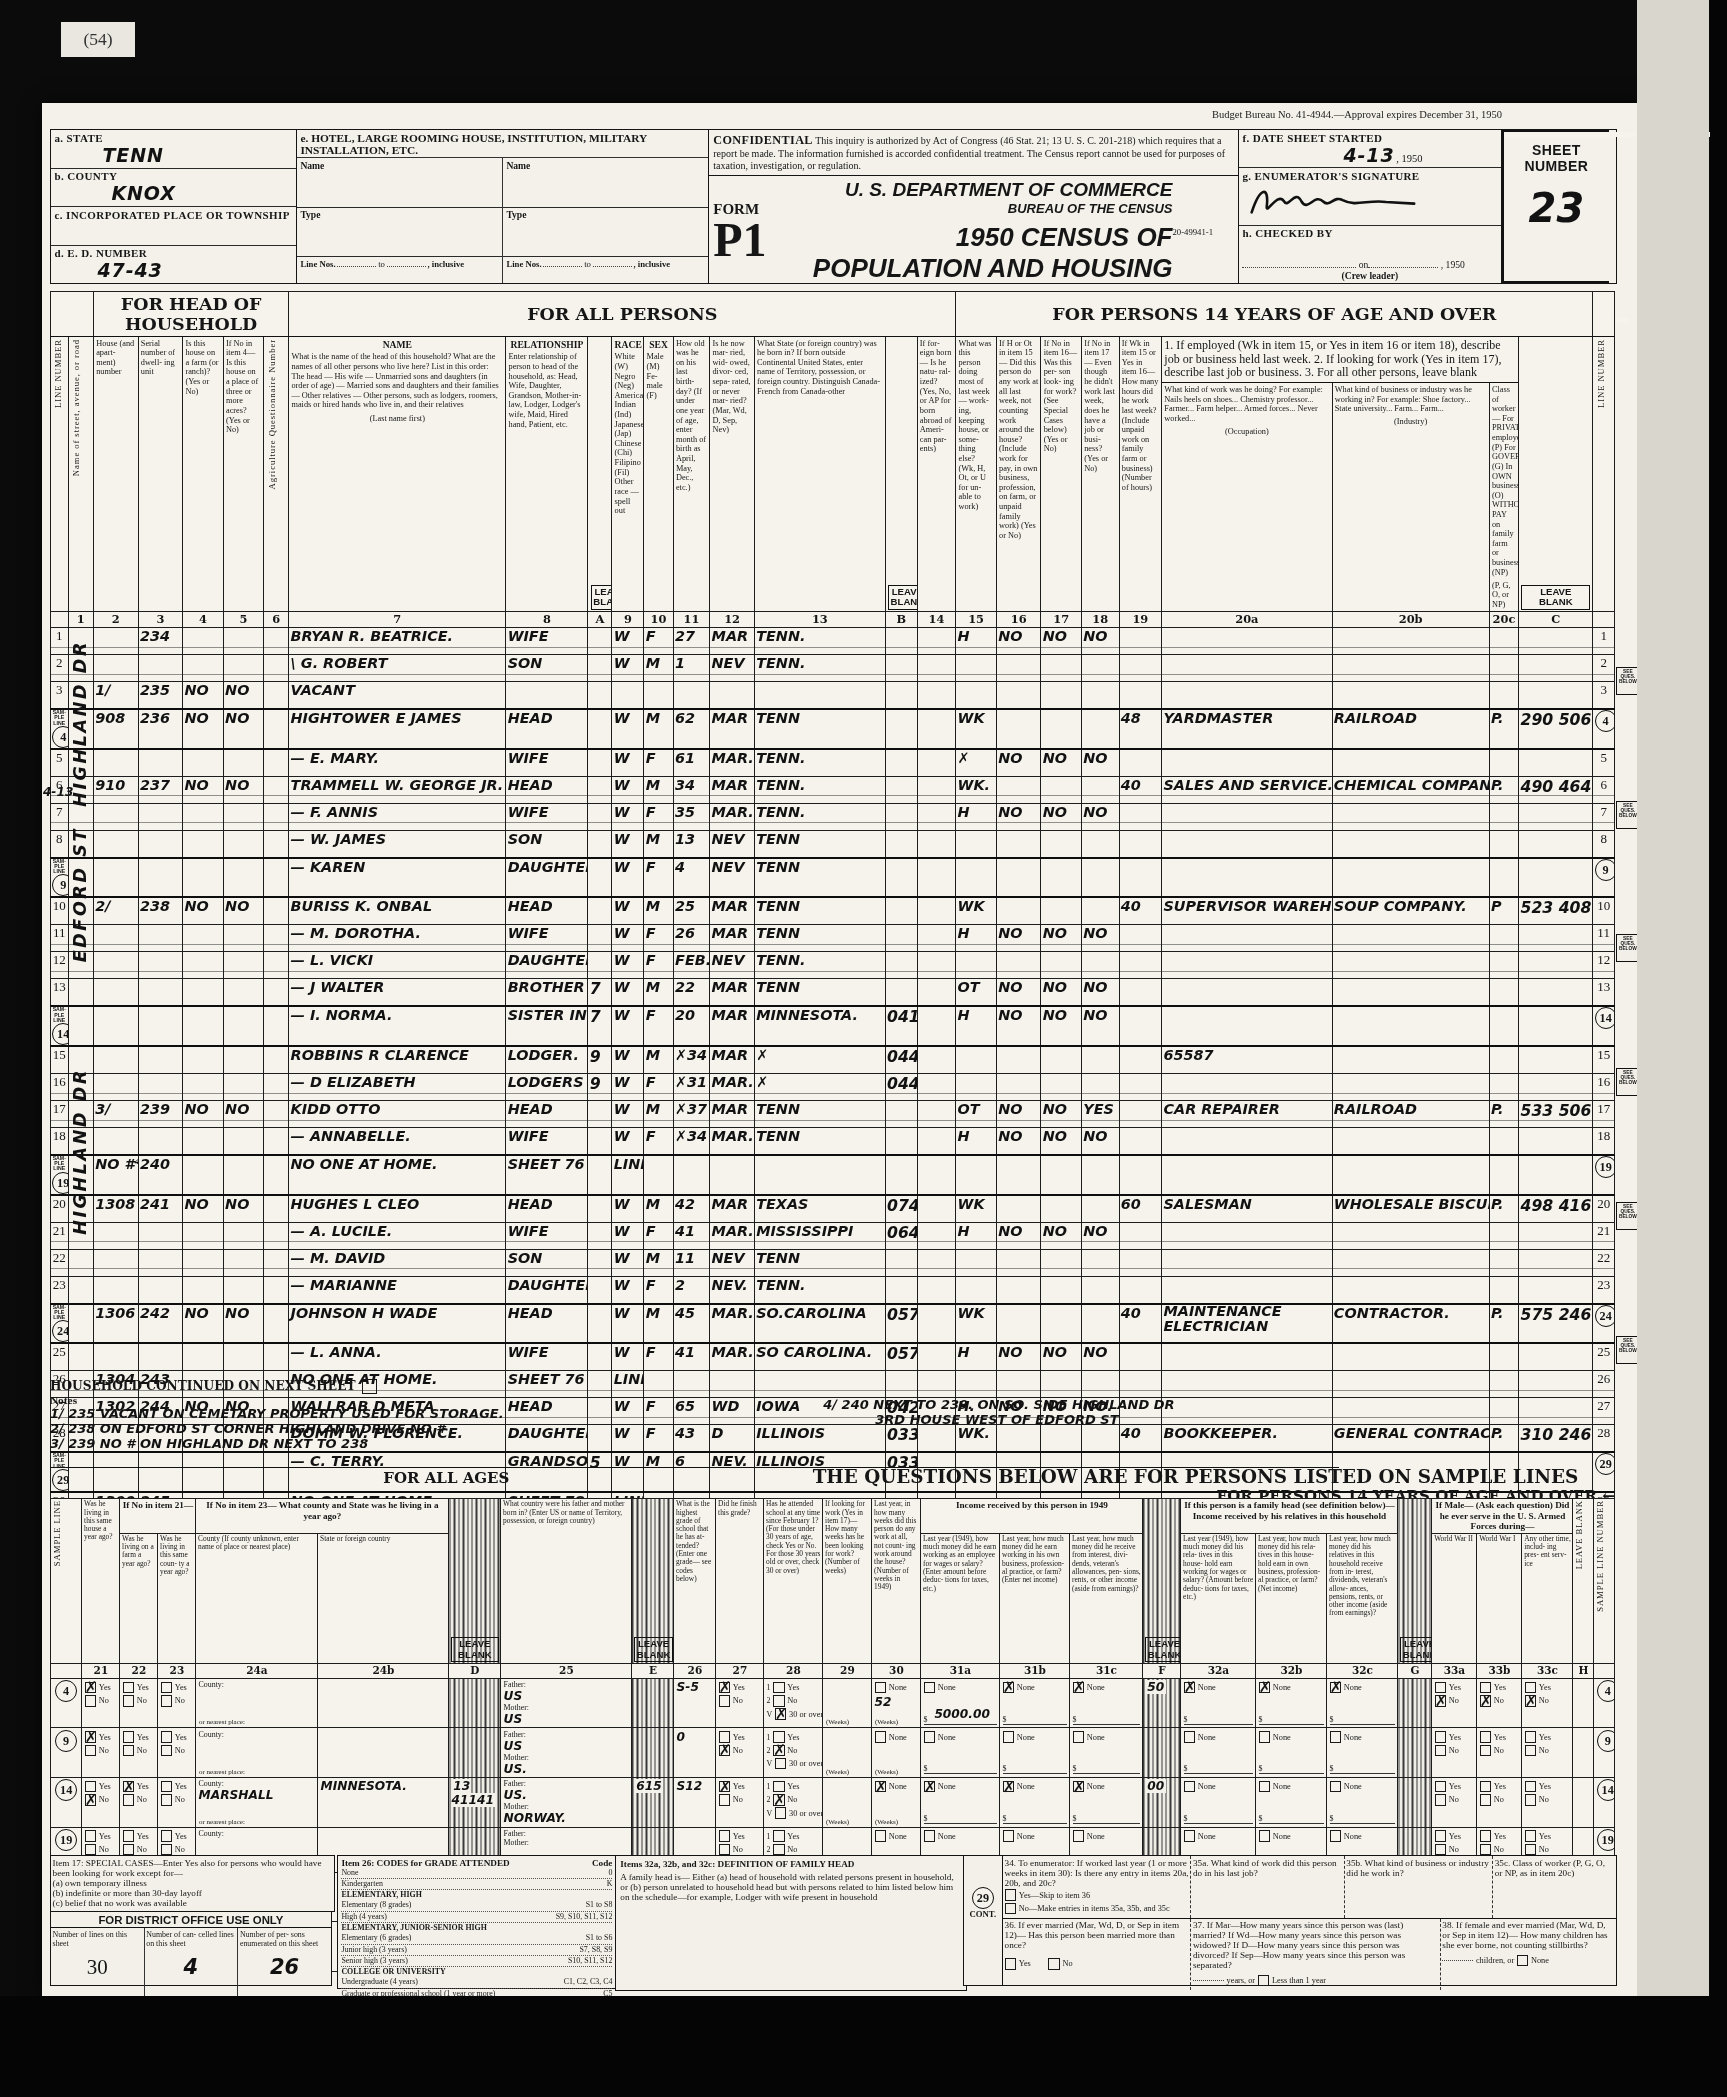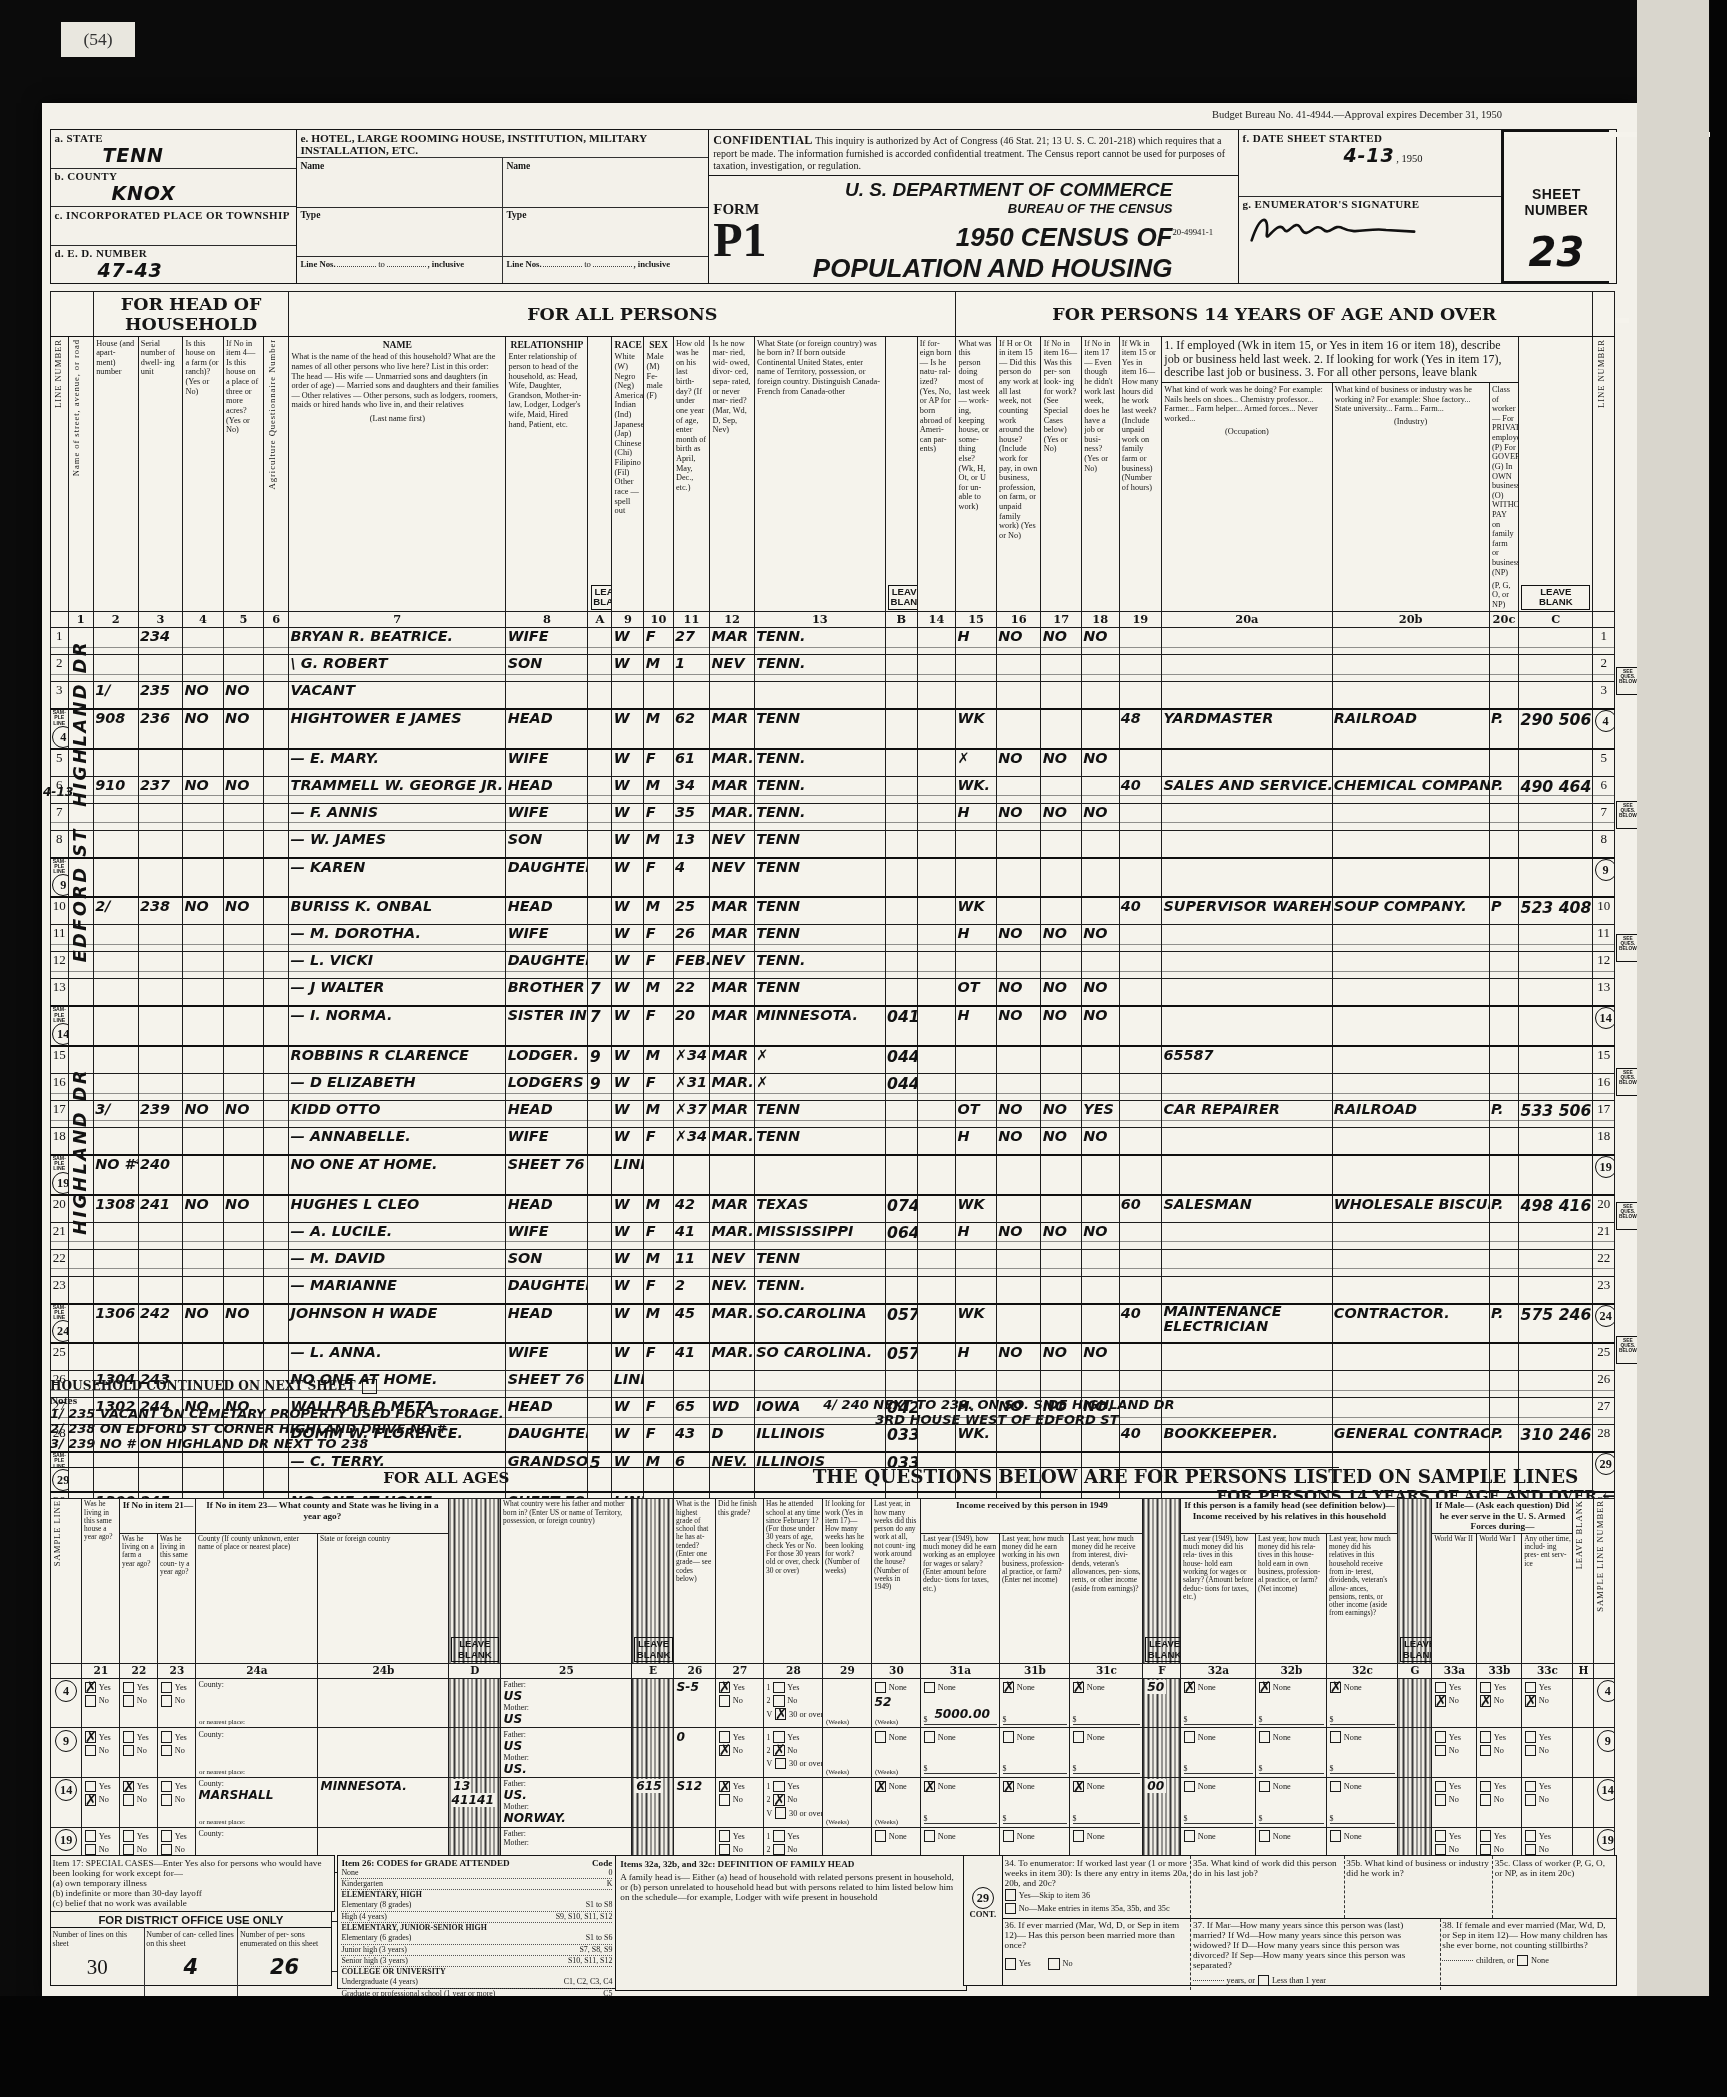--- a/index.html
+++ b/index.html
@@ -170,23 +170,28 @@
       </div>
 
       <div class="cell hblock" style="width:262px;">
         <div class="hrow" style="flex:1.2;"><span class="lblsm">f. DATE SHEET STARTED</span>
           <span class="hw big" style="margin-left:101px;">4-13</span>
           <span style="font-size:10.5px;">, 1950</span></div>
         <div class="hrow" style="flex:1.6;"><span class="lblsm">g. ENUMERATOR'S SIGNATURE</span>
           <svg width="184" height="39" viewBox="0 0 420 90">
             <path d="M20 70 C 40 10, 60 10, 55 55 C 52 80, 80 20, 95 45 C 105 62, 120 15, 135 45 C 150 70, 165 25, 185 45 C 200 60, 210 30, 230 42 C 260 58, 290 40, 330 46 L 395 50" fill="none" stroke="#111" stroke-width="6" stroke-linecap="round"></path>
           </svg></div>
+        <div class="hrow" style="flex:1.4;"><span class="lblsm">h. CHECKED BY</span>
+          <div style="margin-top:20px;font-size:9.6px;"><span class="dotted" style="display:inline-block;width:114px;"></span>
+            <span>on</span><span class="dotted" style="display:inline-block;width:70px;"></span>
+            <span>, 1950</span></div>
+          <div style="text-align:center;font-size:9.6px;font-weight:bold;">(Crew leader)</div></div>
       </div>
 
-      <div class="hblock sheetbox" style="width:105px;border-right:none;gap:44px;">
+      <div class="hblock sheetbox" style="width:105px;border-right:none;">
         <div class="t" style="position:static;"></div>
         <div class="t"></div>
         <div class="sheetbox-inner">
           <div class="t2 lblsm" style="text-align:center;padding-top:4.4px;font-family:'Liberation Sans',sans-serif;font-size:14px;font-weight:bold;">SHEET NUMBER</div>
           <div class="v hw" style="font-size:40px;text-align:center;margin-top:11.4px;">23</div>
         </div>
       </div>
     </div>
 
     <table class="t">

